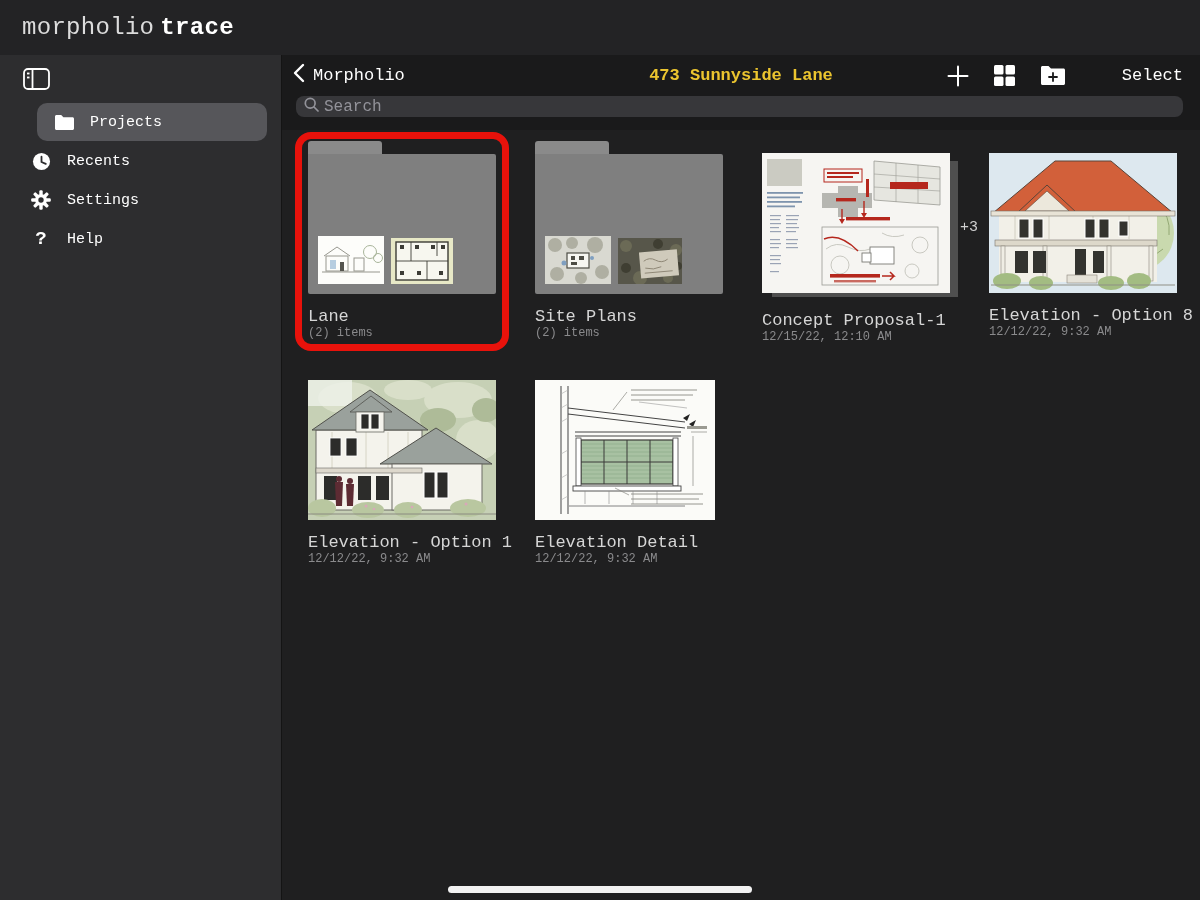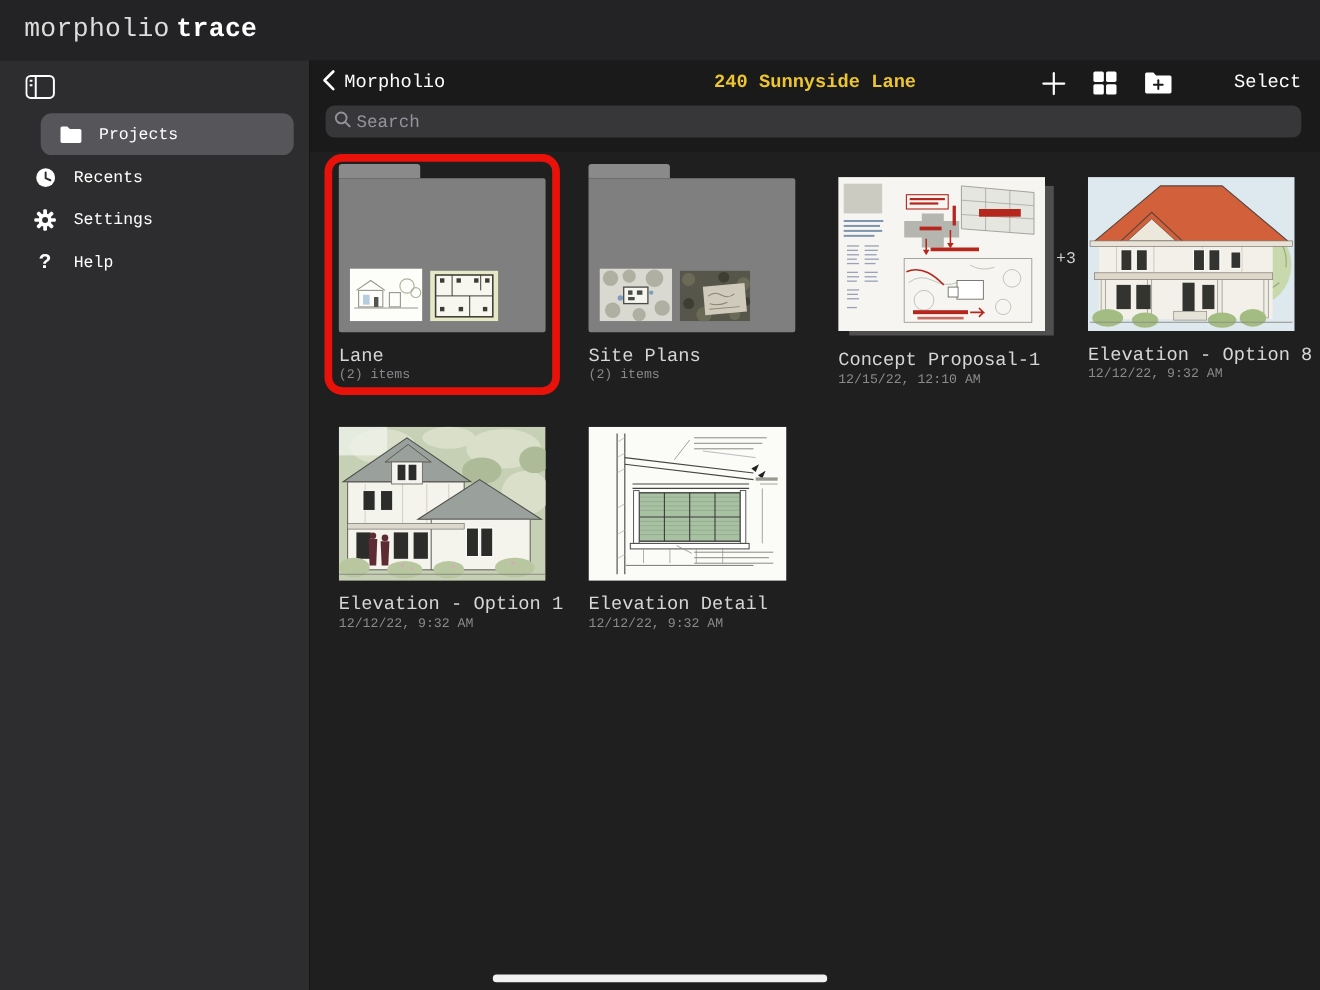--- a/index.html
+++ b/index.html
@@ -29,21 +29,21 @@
 
   
   .main{flex:1;background:var(--main-bg);position:relative;display:flex;flex-direction:column;min-width:0;}
   .main-top{background:var(--header-bg);padding-bottom:13px;flex:0 0 auto;}
   .main-header{height:41px;display:flex;align-items:center;padding:0 17px 0 11px;position:relative;}
   .back-btn{display:flex;align-items:center;gap:8px;background:none;border:none;color:#fff;font-size:17px;cursor:pointer;font-family:inherit;}
   .page-title{position:absolute;left:0;right:0;text-align:center;font-size:17px;font-weight:700;color:var(--accent);pointer-events:none;}
   .hdr-actions{margin-left:auto;display:flex;align-items:center;gap:24px;z-index:2;}
   .icon-btn{background:none;border:none;cursor:pointer;display:flex;align-items:center;justify-content:center;padding:0;}
   .select-btn{background:none;border:none;color:#fff;font-size:17px;cursor:pointer;font-family:inherit;margin-left:32px;}
-  .search-bar{margin:0 17px 0 14px;height:29px;background:var(--search-bg);border-radius:8px;display:flex;align-items:center;padding:0 8px;gap:5px;}
+  .search-bar{margin:0 17px 0 14px;height:21px;background:var(--search-bg);border-radius:8px;display:flex;align-items:center;padding:0 8px;gap:5px;}
   .search-bar input{flex:1;background:transparent;border:none;outline:none;color:#e8e8e8;font-size:16px;font-family:inherit;}
   .search-bar input::placeholder{color:#93939a;}
 
   
   .grid{margin:11px 0 0 26px;display:grid;grid-template-columns:repeat(4,227px);grid-auto-rows:227px;}
   .card{width:188px;position:relative;cursor:pointer;}
   .card-title{margin-top:13px;font-size:17px;color:#d6d6d6;white-space:nowrap;}
   .card-sub{margin-top:0;font-size:12px;color:#8a8a8c;}
   .folder-tab{width:74px;height:13px;background:#8a8a8a;border-radius:3px 3px 0 0;}
   .folder-body{width:188px;height:140px;background:#7f7f7f;border-radius:0 2px 2px 2px;position:relative;}
@@ -132,21 +132,21 @@
       <div class="main-top">
         <div class="main-header">
           <button class="back-btn">
             <span>
               <svg width="12" height="20" viewBox="0 0 12 20" fill="none" stroke="#fff" stroke-width="2.4" stroke-linecap="round" stroke-linejoin="round">
                   <polyline points="10,2 2,10 10,18"></polyline>
                 </svg>
             </span>
             <span>Morpholio</span>
           </button>
-          <div class="page-title">240 Sunnyside Lane</div>
+          <div class="page-title">473 Sunnyside Lane</div>
           <div class="hdr-actions">
             <button class="icon-btn">
               <svg width="22" height="22" viewBox="0 0 22 22" stroke="#fff" stroke-width="2" stroke-linecap="round">
                   <line x1="11" y1="1.5" x2="11" y2="20.5"></line>
                   <line x1="1.5" y1="11" x2="20.5" y2="11"></line>
                 </svg>
             </button>
             <button class="icon-btn">
               <svg width="23" height="23" viewBox="0 0 23 23" fill="#fff">
                   <rect x="1" y="1" width="9.5" height="9.5" rx="1.5"></rect>

